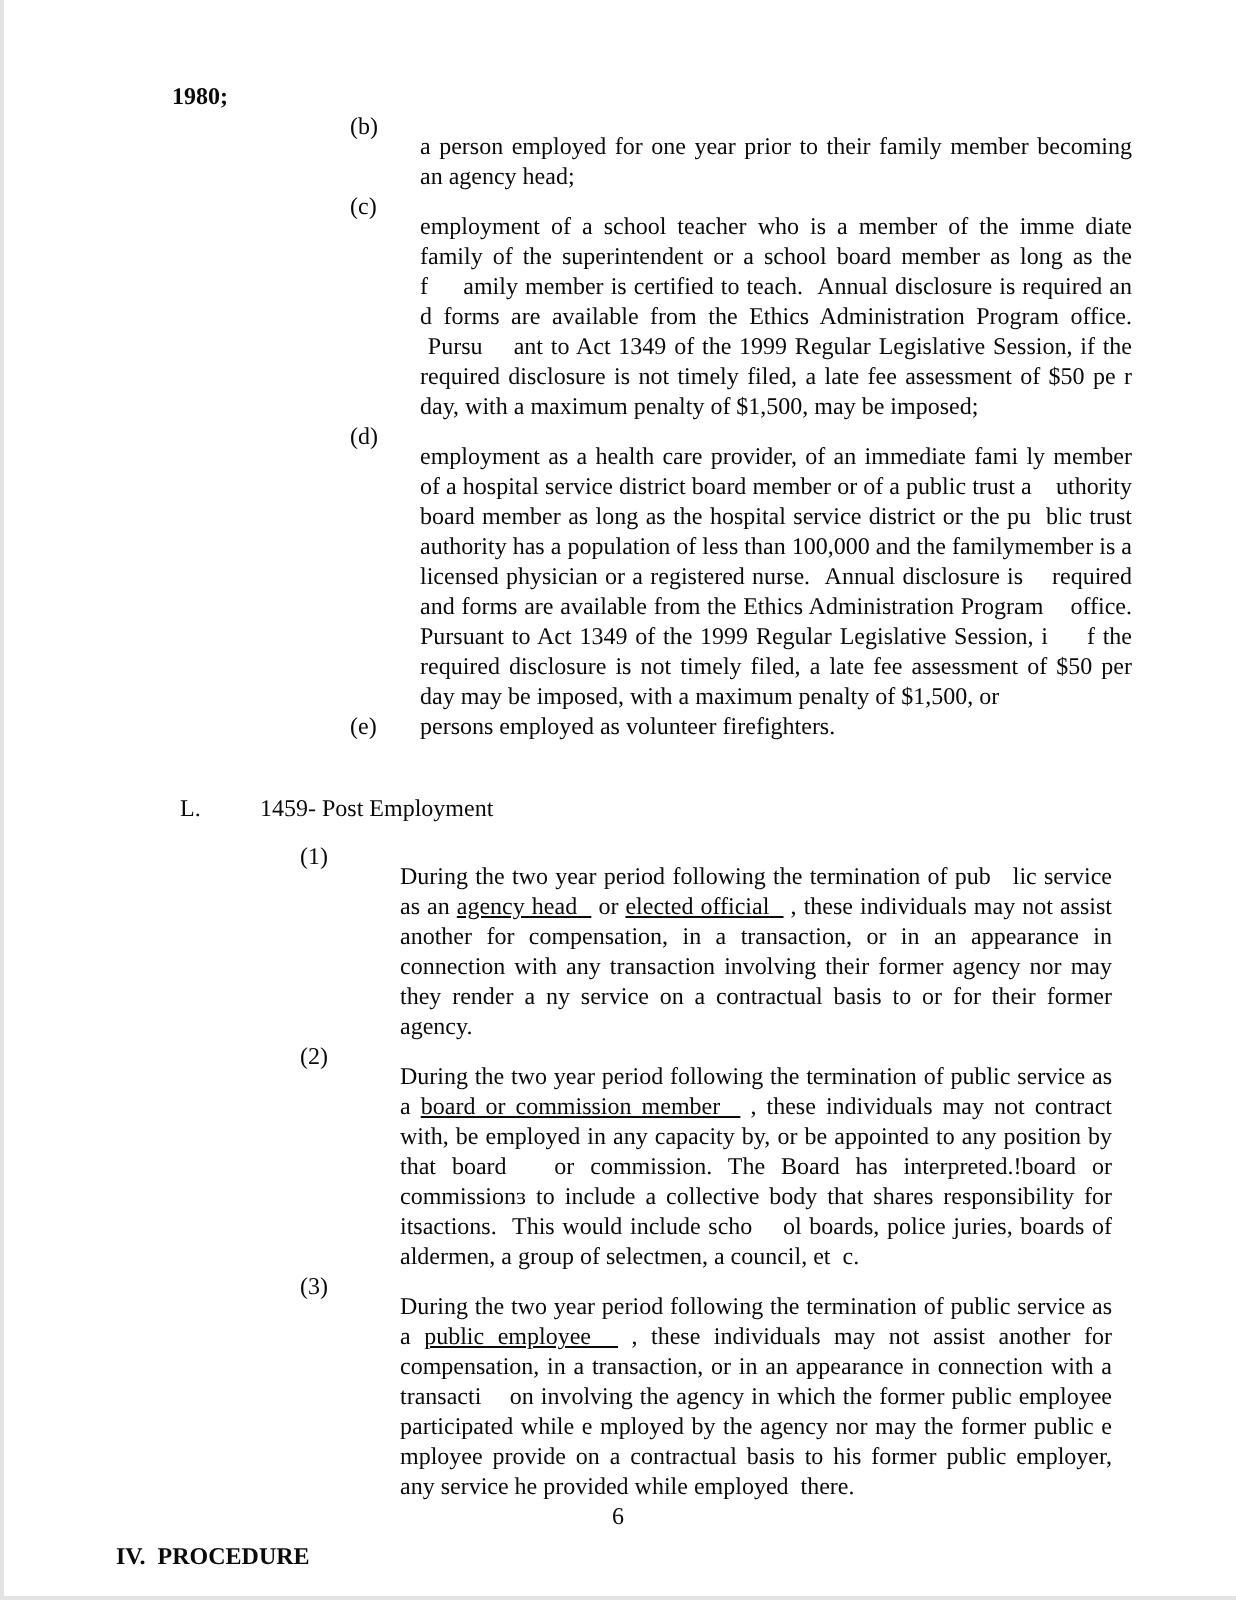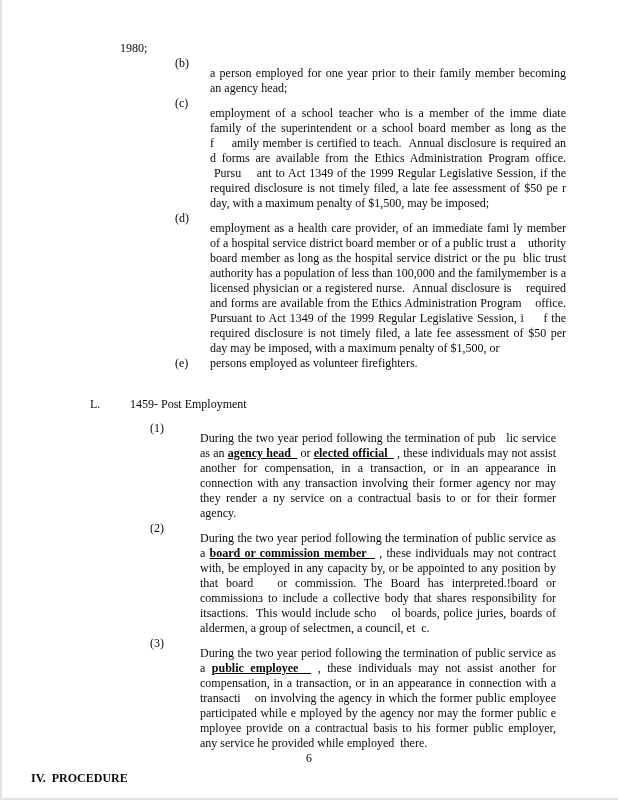--- a/index.html
+++ b/index.html
@@ -10,43 +10,43 @@
     background: #ffffff;
     color: #0a0a0a;
     font-family: "Liberation Serif", serif;
     font-size: 12px;
     line-height: 15px;
     box-sizing: border-box;
     padding-top: 41px;
     box-shadow: inset 2px -2px 0 #e3e3e3;
     overflow: hidden;
   }
-  .cont-line { margin-left: 120px; }
+  .cont-line { margin-left: 86px; font-weight: bold; }
   .li { display: flex; align-items: flex-start; }
   .li .marker { flex: 0 0 auto; }
   .li .text { flex: 0 0 auto; }
   .just { text-align: justify; margin-top: 10px; }
   
   .sub .marker { margin-left: 175px; width: 35px; }
   .sub .text { width: 356px; }
   
   .secL { margin-top: 26px; }
   .secL .marker { margin-left: 90px; width: 40px; }
   
   .num .marker { margin-left: 150px; width: 50px; }
   .num .text { width: 356px; }
   .num.first { margin-top: 9px; }
   
-  .heading-iv { margin-left: 31px; margin-top: 20px; font-weight: bold; }
+  .heading-iv { margin-left: 58px; margin-top: 20px; font-weight: bold; }
   
   .itemA { margin-top: 14px; }
   .itemA .marker { margin-left: 90px; width: 38px; }
   .itemA .text { width: 440px; }
   
-  .bu { font-weight: bold; text-decoration: underline; }
+  .bu { font-weight: normal; text-decoration: underline; }
   .page-number {
     position: absolute;
     left: 0; right: 0;
     bottom: 34px;
     text-align: center;
   }
 </style>
 </head>
 <body>
 

